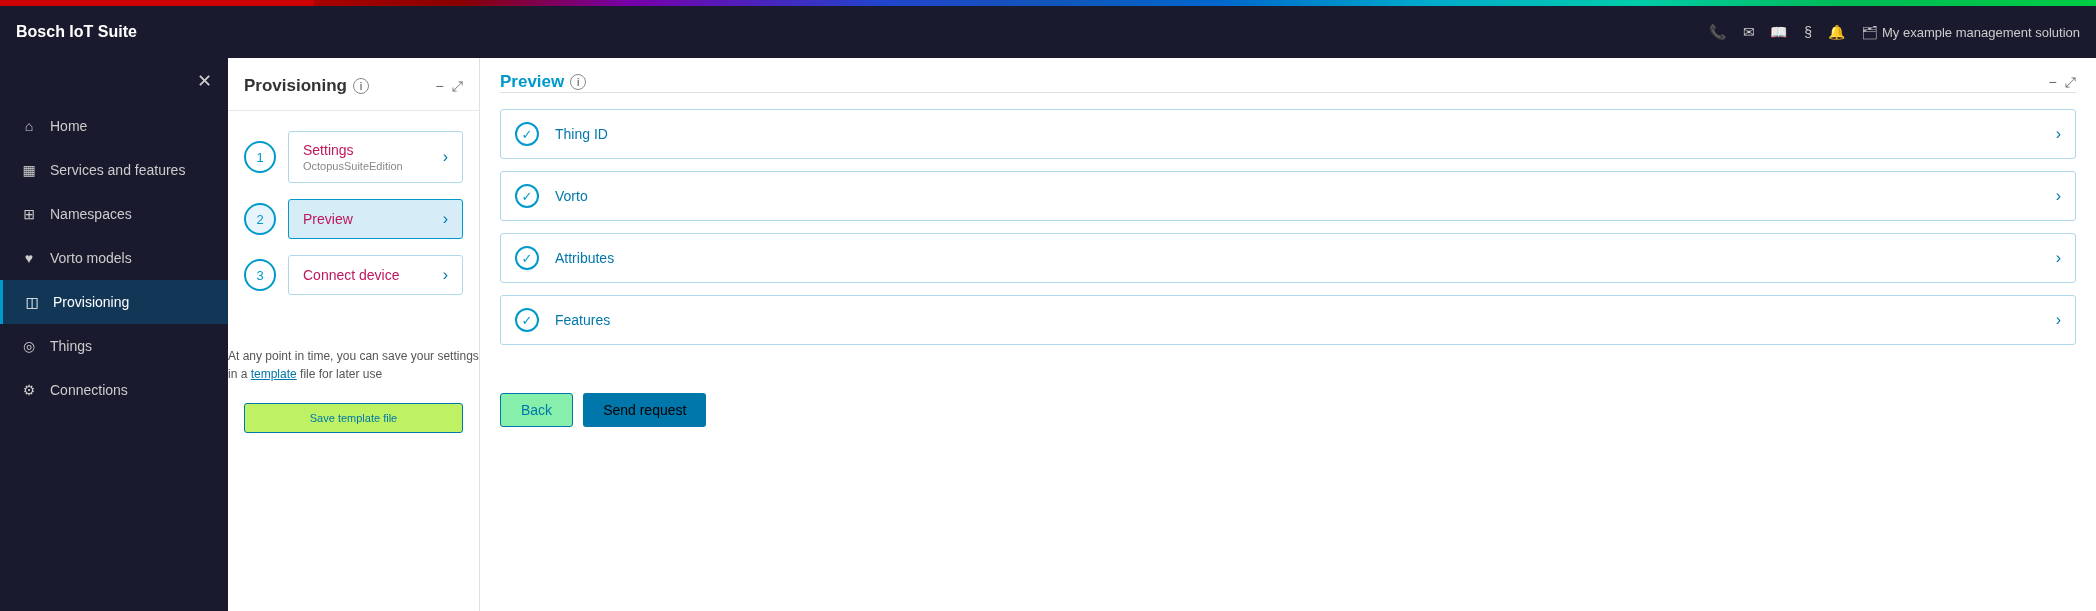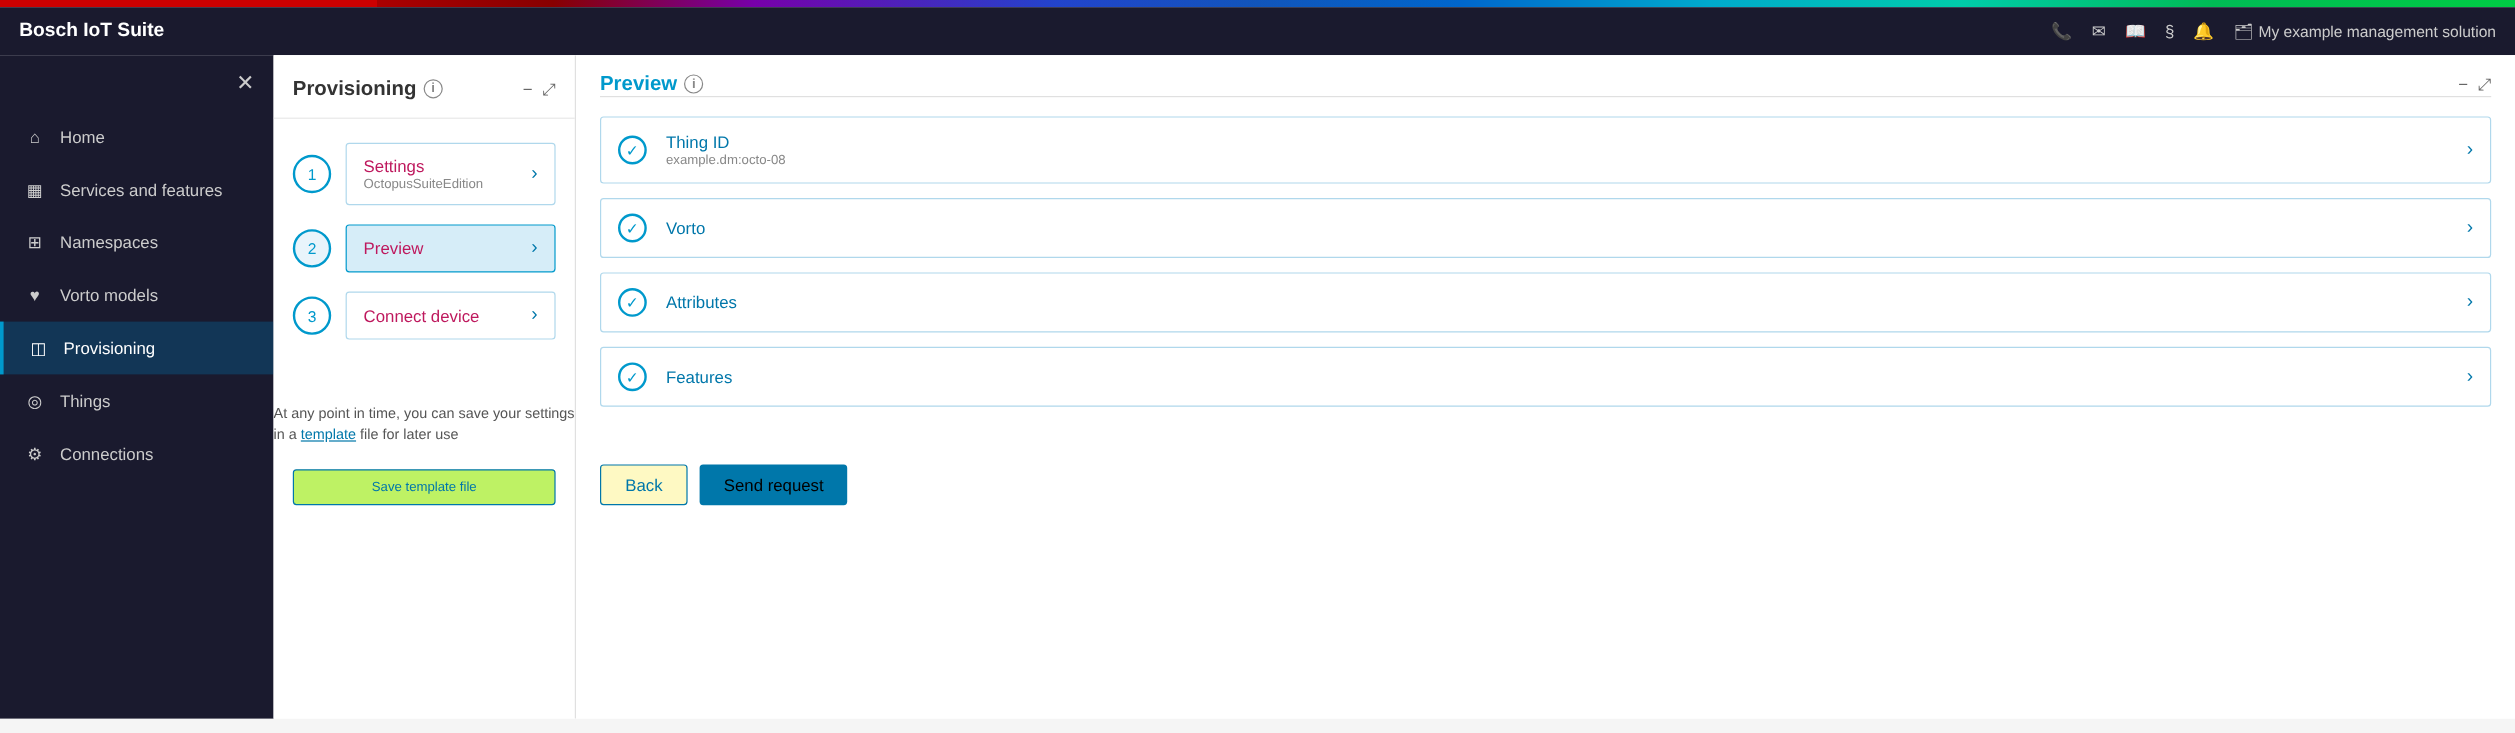--- a/index.html
+++ b/index.html
@@ -4,21 +4,21 @@
   <style>
     * { box-sizing: border-box; margin: 0; padding: 0; }
     body { font-family: 'Segoe UI', Arial, sans-serif; background: #f5f5f5; overflow: hidden; }
 
     .top-bar {
       height: 6px;
       background: linear-gradient(to right, #cc0000 0%, #cc0000 15%, #aa0000 15%, #880000 22%, #7700aa 30%, #2244cc 42%, #1155bb 50%, #0066cc 58%, #00aacc 68%, #00ccaa 78%, #00bb55 88%, #00cc44 100%);
     }
 
     .app-header {
-      height: 40px;
+      height: 52px;
       background: #1a1a2e;
       display: flex;
       align-items: center;
       justify-content: space-between;
       padding: 0 16px;
       color: white;
     }
 
     .app-title {
       font-size: 16px;
@@ -334,21 +334,21 @@
       gap: 10px;
       padding: 16px 20px;
       margin-top: 4px;
     }
 
     .btn-back {
       padding: 8px 20px;
       border: 1px solid #0077aa;
       border-radius: 3px;
       color: #0077aa;
-      background: #fef9c3;
+      background: #86efac;
       cursor: pointer;
       font-size: 14px;
     }
 
     .btn-send {
       padding: 8px 20px;
       border: none;
       border-radius: 3px;
       color: #000000;
       background: #0077aa;
@@ -517,21 +517,20 @@
 
 
       <div class="divider-line"></div>
 
       <div class="preview-content">
 
         <div class="thing-item">
           <div class="thing-item-check">✓</div>
           <div class="thing-item-content">
             <div class="thing-item-title">Thing ID</div>
-            <div class="thing-item-subtitle">example.dm:octo-08</div>
           </div>
           <span class="thing-item-arrow">›</span>
         </div>
 
         <div class="thing-item">
           <div class="thing-item-check">✓</div>
           <div class="thing-item-content">
             <div class="thing-item-title">Vorto</div>
           </div>
           <span class="thing-item-arrow">›</span>

